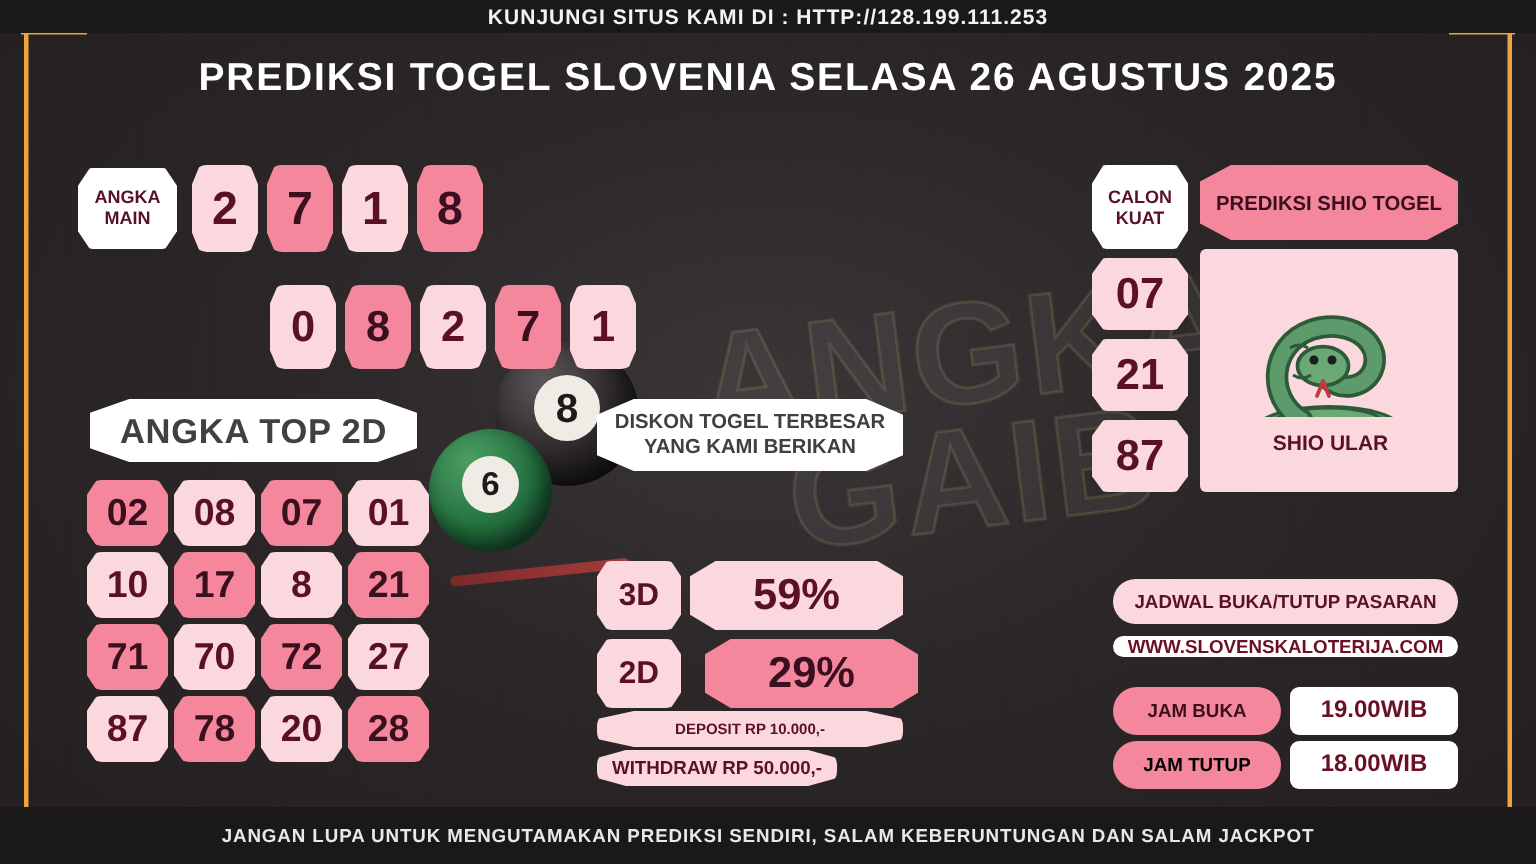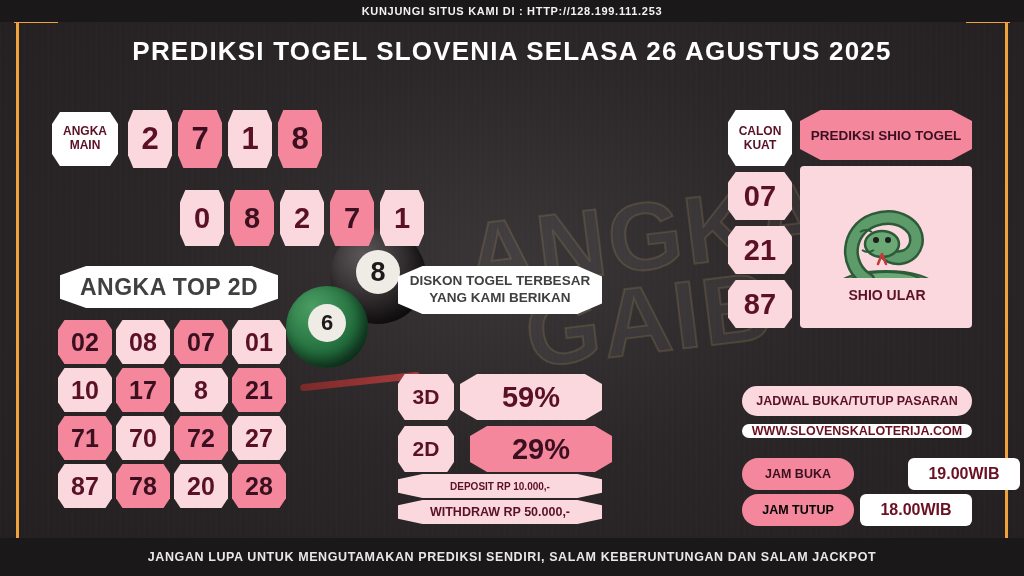--- a/index.html
+++ b/index.html
@@ -24,21 +24,21 @@
   .fl-left  { left: 16px; top: 22px; width: 3px; height: 520px; }
   .fl-right { right: 16px; top: 22px; width: 3px; height: 520px; }
   .fl-bot-l { left: 14px; bottom: 22px; width: 44px; height: 3px; }
   .fl-bot-r { right: 14px; bottom: 22px; width: 44px; height: 3px; }
 
   
   .topbar {
     position: absolute; left: 0; top: 0; width: 1024px; height: 22px;
     background: #1b1819;
     color: #f3f3f3;
-    font-size: 11px; font-weight: bold; letter-spacing: .7px;
+    font-size: 14px; font-weight: bold; letter-spacing: .7px;
     display: flex; align-items: center; justify-content: center;
   }
   .bottombar {
     position: absolute; left: 0; bottom: 0; width: 1024px; height: 38px;
     background: #1b1819;
     color: #e8e8e8;
     font-size: 12.5px; font-weight: bold; letter-spacing: .6px;
     display: flex; align-items: center; justify-content: center;
     text-align: center;
   }
@@ -94,20 +94,21 @@
     background: linear-gradient(90deg, #7a2a2a, #a73c3c);
     border-radius: 4px; transform: rotate(-6deg);
   }
 
   
   .chip {
     display: flex; align-items: center; justify-content: center;
     text-align: center;
     font-weight: bold;
     clip-path: polygon(12% 0, 88% 0, 100% 22%, 100% 78%, 88% 100%, 12% 100%, 0 78%, 0 22%);
+    border-radius: 10px;
   }
   .pink  { background: #f4879c; color: #3a1020; }
   .lpink { background: #fbd7de; color: #5a1126; }
   .white { background: #ffffff; color: #404040; }
 
   
   .label-box {
     font-size: 12px; font-weight: bold; color: #5a1126; line-height: 1.15;
     padding: 4px 6px;
   }
@@ -143,21 +144,21 @@
   .dsk-row { position: absolute; display: flex; gap: 6px; align-items: center; }
   .dsk-label { width: 56px; height: 46px; font-size: 21px; }
   .dsk-val   { width: 142px; height: 46px; font-size: 29px; }
   .dsk1 { left: 398px; top: 322px; }
   .dsk2 { left: 398px; top: 374px; }
   .dsk3 { left: 398px; top: 426px; gap: 16px; }
   #deposit-box {
     position: absolute; left: 398px; top: 474px; width: 204px; height: 24px; font-size: 10px;
   }
   #withdraw-box {
-    position: absolute; left: 398px; top: 500px; width: 204px; height: 24px; font-size: 12.5px;
+    position: absolute; left: 398px; top: 500px; width: 160px; height: 24px; font-size: 12.5px;
   }
 
   
   #ck-label {
     position: absolute; left: 728px; top: 110px; width: 64px; height: 56px;
     font-size: 12px; line-height: 1.2;
   }
   .ck-num {
     position: absolute; left: 728px; width: 64px; height: 48px; font-size: 29px;
   }
@@ -185,21 +186,21 @@
     position: absolute; display: flex; align-items: center; justify-content: center;
     font-weight: bold; text-align: center;
   }
   #jadwal-box { left: 742px; top: 386px; width: 230px; height: 30px; font-size: 12.5px;
     background: #fbd7de; color: #5a1126; border-radius: 16px; }
   #web-box { left: 742px; top: 424px; width: 230px; height: 14px; font-size: 12.5px;
     background: #ffffff; color: #6b0f22; border-radius: 14px; }
   #jambuka-lbl { left: 742px; top: 458px; width: 112px; height: 32px; font-size: 12.5px;
     background: #f4879c; color: #3a1020; border-radius: 16px; }
   #jambuka-val { left: 860px; top: 458px; width: 112px; height: 32px; font-size: 16px;
-    background: #ffffff; color: #6b0f22; border-radius: 6px; margin-left: 48px; }
+    background: #ffffff; color: #6b0f22; border-radius: 6px; }
   #jamtutup-lbl { left: 742px; top: 494px; width: 112px; height: 32px; font-size: 12.5px;
     background: #f4879c; color: #000000; border-radius: 16px; }
   #jamtutup-val { left: 860px; top: 494px; width: 112px; height: 32px; font-size: 16px;
     background: #ffffff; color: #6b0f22; border-radius: 6px; }
 </style>
 </head>
 <body>
 
 <div id="root">
 

